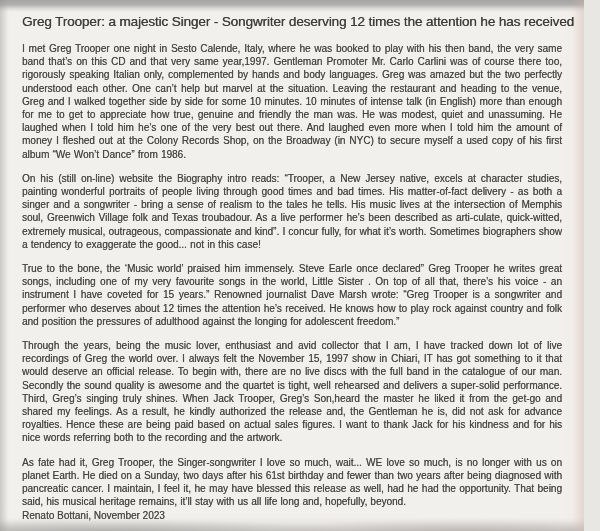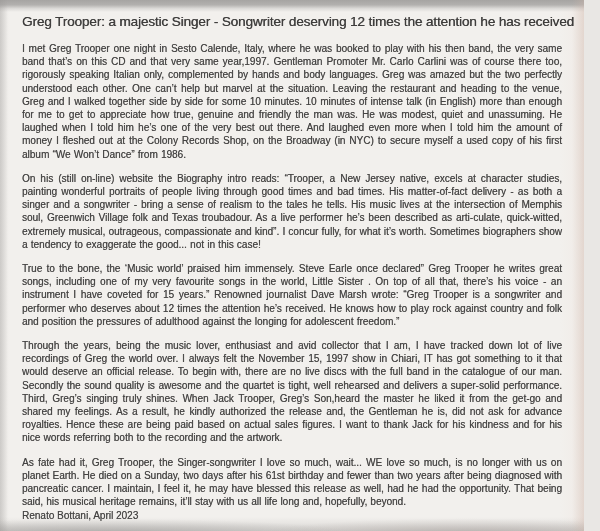--- a/index.html
+++ b/index.html
@@ -86,20 +86,20 @@
     <p class="doc-paragraph">I met Greg Trooper one night in Sesto Calende, Italy, where he was booked to play with his then band, the very same band that’s on this CD and that very same year,1997. Gentleman Promoter Mr. Carlo Carlini was of course there too, rigorously speaking Italian only, complemented by hands and body languages. Greg was amazed but the two perfectly understood each other. One can’t help but marvel at the situation. Leaving the restaurant and heading to the venue, Greg and I walked together side by side for some 10 minutes. 10 minutes of intense talk (in English) more than enough for me to get to appreciate how true, genuine and friendly the man was. He was modest, quiet and unassuming. He laughed when I told him he’s one of the very best out there. And laughed even more when I told him the amount of money I fleshed out at the Colony Records Shop, on the Broadway (in NYC) to secure myself a used copy of his first album “We Won’t Dance” from 1986.</p>
 
     <p class="doc-paragraph">On his (still on-line) website the Biography intro reads: “Trooper, a New Jersey native, excels at character studies, painting wonderful portraits of people living through good times and bad times. His matter-of-fact delivery - as both a singer and a songwriter - bring a sense of realism to the tales he tells. His music lives at the intersection of Memphis soul, Greenwich Village folk and Texas troubadour. As a live performer he’s been described as arti-culate, quick-witted, extremely musical, outrageous, compassionate and kind”. I concur fully, for what it’s worth. Sometimes biographers show a tendency to exaggerate the good... not in this case!</p>
 
     <p class="doc-paragraph">True to the bone, the ‘Music world’ praised him immensely. Steve Earle once declared” Greg Trooper he writes great songs, including one of my very favourite songs in the world, Little Sister . On top of all that, there’s his voice - an instrument I have coveted for 15 years.” Renowned journalist Dave Marsh wrote: “Greg Trooper is a songwriter and performer who deserves about 12 times the attention he’s received. He knows how to play rock against country and folk and position the pressures of adulthood against the longing for adolescent freedom.”</p>
 
     <p class="doc-paragraph">Through the years, being the music lover, enthusiast and avid collector that I am, I have tracked down lot of live recordings of Greg the world over. I always felt the November 15, 1997 show in Chiari, IT has got something to it that would deserve an official release. To begin with, there are no live discs with the full band in the catalogue of our man. Secondly the sound quality is awesome and the quartet is tight, well rehearsed and delivers a super-solid performance. Third, Greg’s singing truly shines. When Jack Trooper, Greg’s Son,heard the master he liked it from the get-go and shared my feelings. As a result, he kindly authorized the release and, the Gentleman he is, did not ask for advance royalties. Hence these are being paid based on actual sales figures. I want to thank Jack for his kindness and for his nice words referring both to the recording and the artwork.</p>
 
     <p class="doc-paragraph">As fate had it, Greg Trooper, the Singer-songwriter I love so much, wait... WE love so much, is no longer with us on planet Earth. He died on a Sunday, two days after his 61st birthday and fewer than two years after being diagnosed with pancreatic cancer. I maintain, I feel it, he may have blessed this release as well, had he had the opportunity. That being said, his musical heritage remains, it’ll stay with us all life long and, hopefully, beyond.</p>
 
-    <div class="doc-signature">Renato Bottani, April 2023</div>
+    <div class="doc-signature">Renato Bottani, November 2023</div>
   </div>
 
   <div class="edge-top"></div>
   <div class="edge-bottom"></div>
   <div class="edge-left"></div>
   <div class="edge-right"></div>
 </div>
 
 </body></html>

